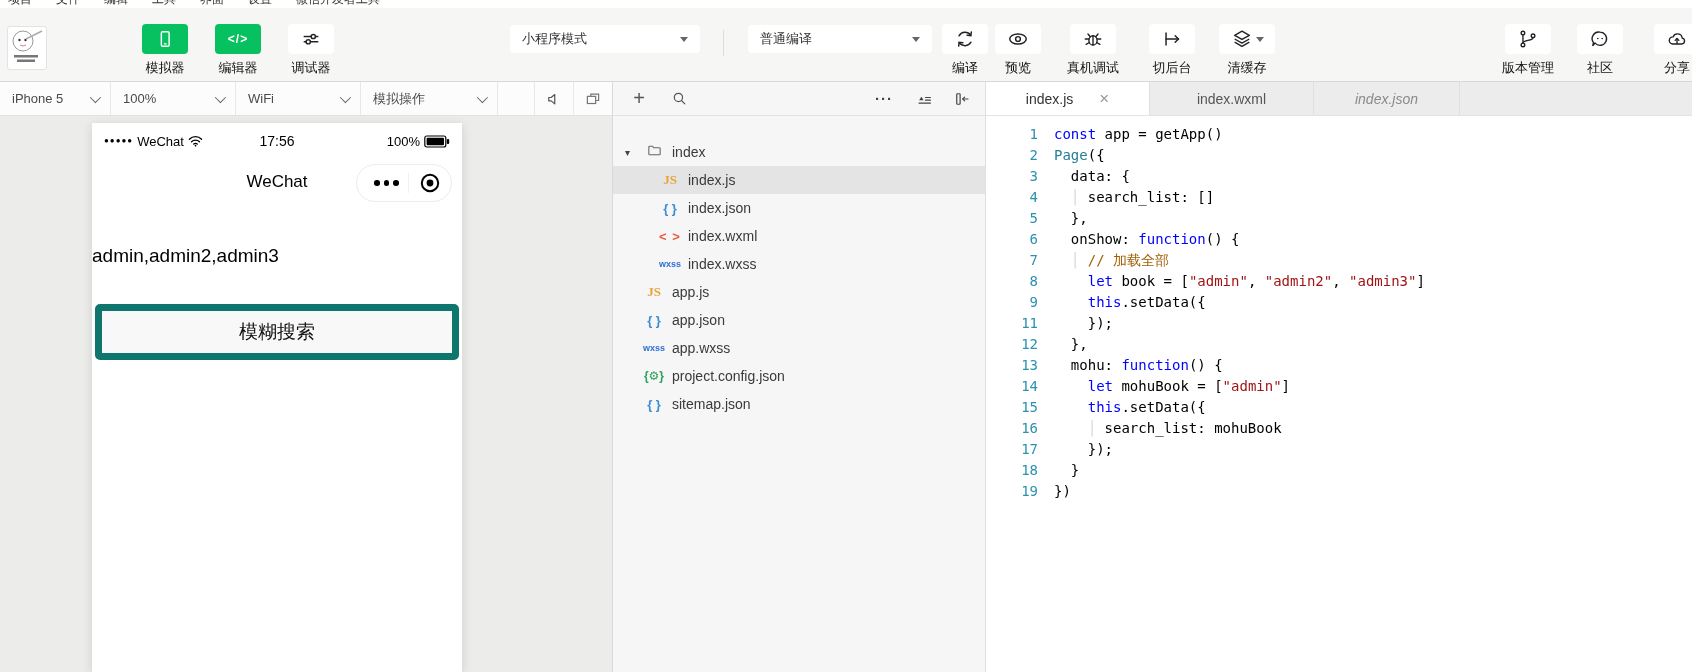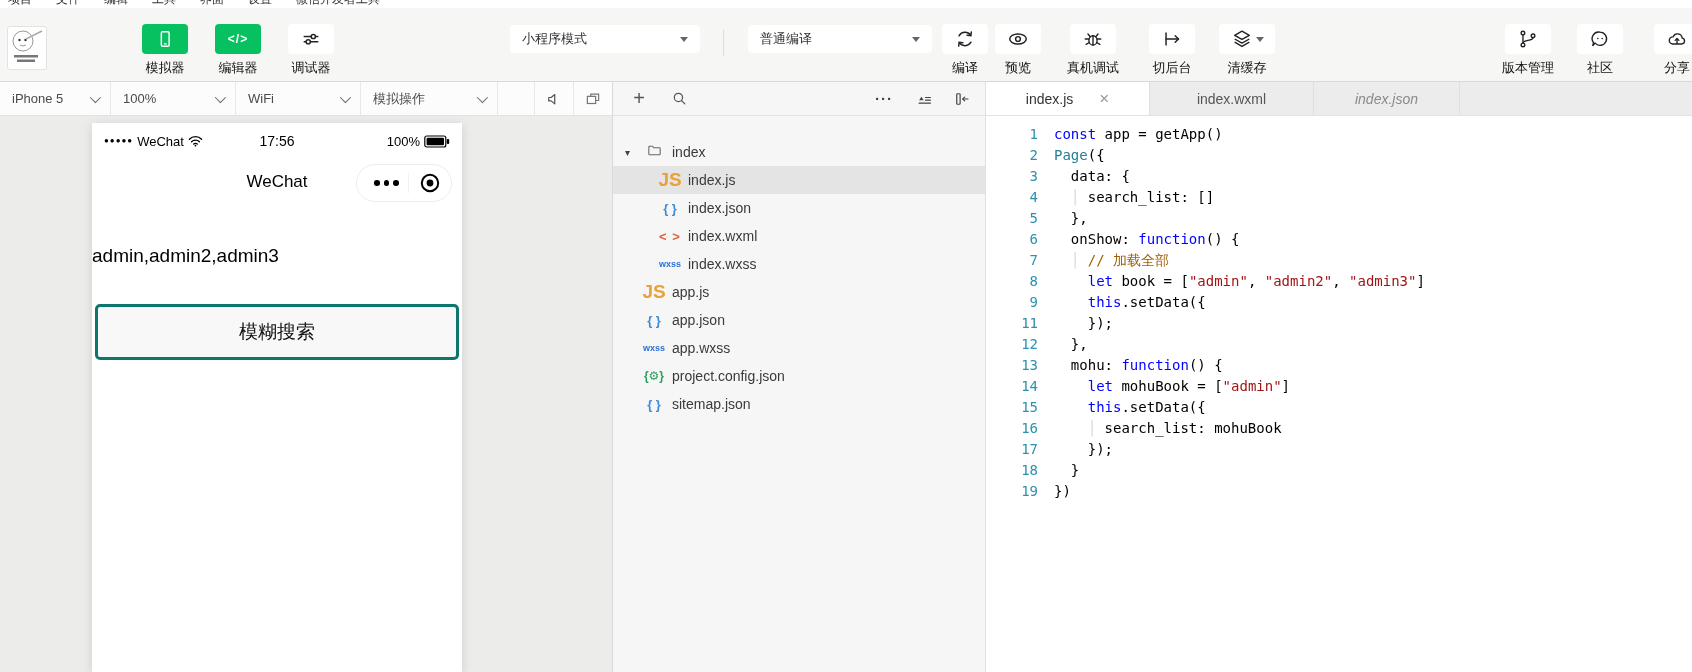--- a/index.html
+++ b/index.html
@@ -45,37 +45,37 @@
   .sig-dots{font-size:8px;letter-spacing:1px;line-height:1;}
   .sb-time{flex:1;text-align:center;font-size:14px;color:#000;}
   .sb-right{flex:1;display:flex;justify-content:flex-end;align-items:center;gap:4px;font-size:13px;color:#000;}
   .pnavbar{position:relative;height:56px;}
   .nav-title{position:absolute;left:0;right:0;top:19px;text-align:center;font-size:17px;color:#000;}
   .capsule{position:absolute;right:10px;top:11px;width:96px;height:38px;background:#fff;border:1px solid #ececec;border-radius:19px;display:flex;align-items:center;box-sizing:border-box;}
   .cap-dots{display:flex;gap:4px;margin-left:17px;}
   .cap-dots i{width:5.5px;height:5.5px;border-radius:50%;background:#000;}
   .cap-div{width:1px;height:20px;background:#f1f1f1;margin:0 9px;}
   .page-text{margin-top:36px;text-align:left;font-size:19px;color:#000;}
-  .mohu-btn{display:block;margin:37px 3px 0;width:calc(100% - 6px);height:56px;background:#f8f8f8;border:3px solid #0f766e;border-radius:5px;font-size:19px;color:#111;font-family:Liberation Serif, serif;}
+  .mohu-btn{display:block;margin:37px 3px 0;width:calc(100% - 6px);height:56px;background:#f8f8f8;border:7px solid #0f766e;border-radius:5px;font-size:19px;color:#111;font-family:Liberation Serif, serif;}
 
   
   .filepanel{position:absolute;left:613px;top:0;bottom:0;width:372px;background:#f6f6f6;border-right:1px solid #e0e0e0;}
   .panel-header{height:33px;border-bottom:1px solid #e2e2e2;display:flex;align-items:center;padding:0 14px 0 16px;}
   .ph-btn{display:flex;align-items:center;justify-content:center;color:#555;}
   .ph-plus{font-size:20px;font-weight:400;width:20px;}
   .ph-search{margin-left:22px;}
   .ph-more{margin-left:auto;font-size:15px;font-weight:bold;letter-spacing:1px;color:#444;}
   .ph-sort{margin-left:22px;}
   .ph-collapse{margin-left:20px;}
   .tree{padding-top:22px;}
   .tree-row{height:28px;display:flex;align-items:center;font-size:14px;color:#3a3a3a;cursor:default;}
   .tree-row.selected{background:#e4e4e4;}
   .arrow{width:16px;font-size:10px;color:#444;flex:none;}
   .fi{width:26px;margin-right:5px;text-align:center;font-weight:bold;flex:none;}
-  .fi-js{color:#e9a23b;font-size:19px;}
+  .fi-js{color:#e9a23b;font-size:13px;font-family:Liberation Serif, serif;}
   .fi-json{color:#3b8cd4;font-size:13px;}
   .fi-wxml{color:#e45d3a;font-size:13px;letter-spacing:1px;}
   .fi-wxss{color:#2f6fd8;font-size:9px;}
   .fi-config{color:#2aa05a;font-size:12px;}
 
   
   .editor{position:absolute;left:986px;right:0;top:0;bottom:0;background:#fff;}
   .tabbar{height:33px;background:#ececec;border-bottom:1px solid #e3e3e3;display:flex;}
   .tab{min-width:164px;box-sizing:border-box;display:flex;align-items:center;justify-content:center;font-size:14px;color:#555;border-right:1px solid #dfdfdf;padding:0 12px;}
   .tab.active{background:#fff;color:#333;}

